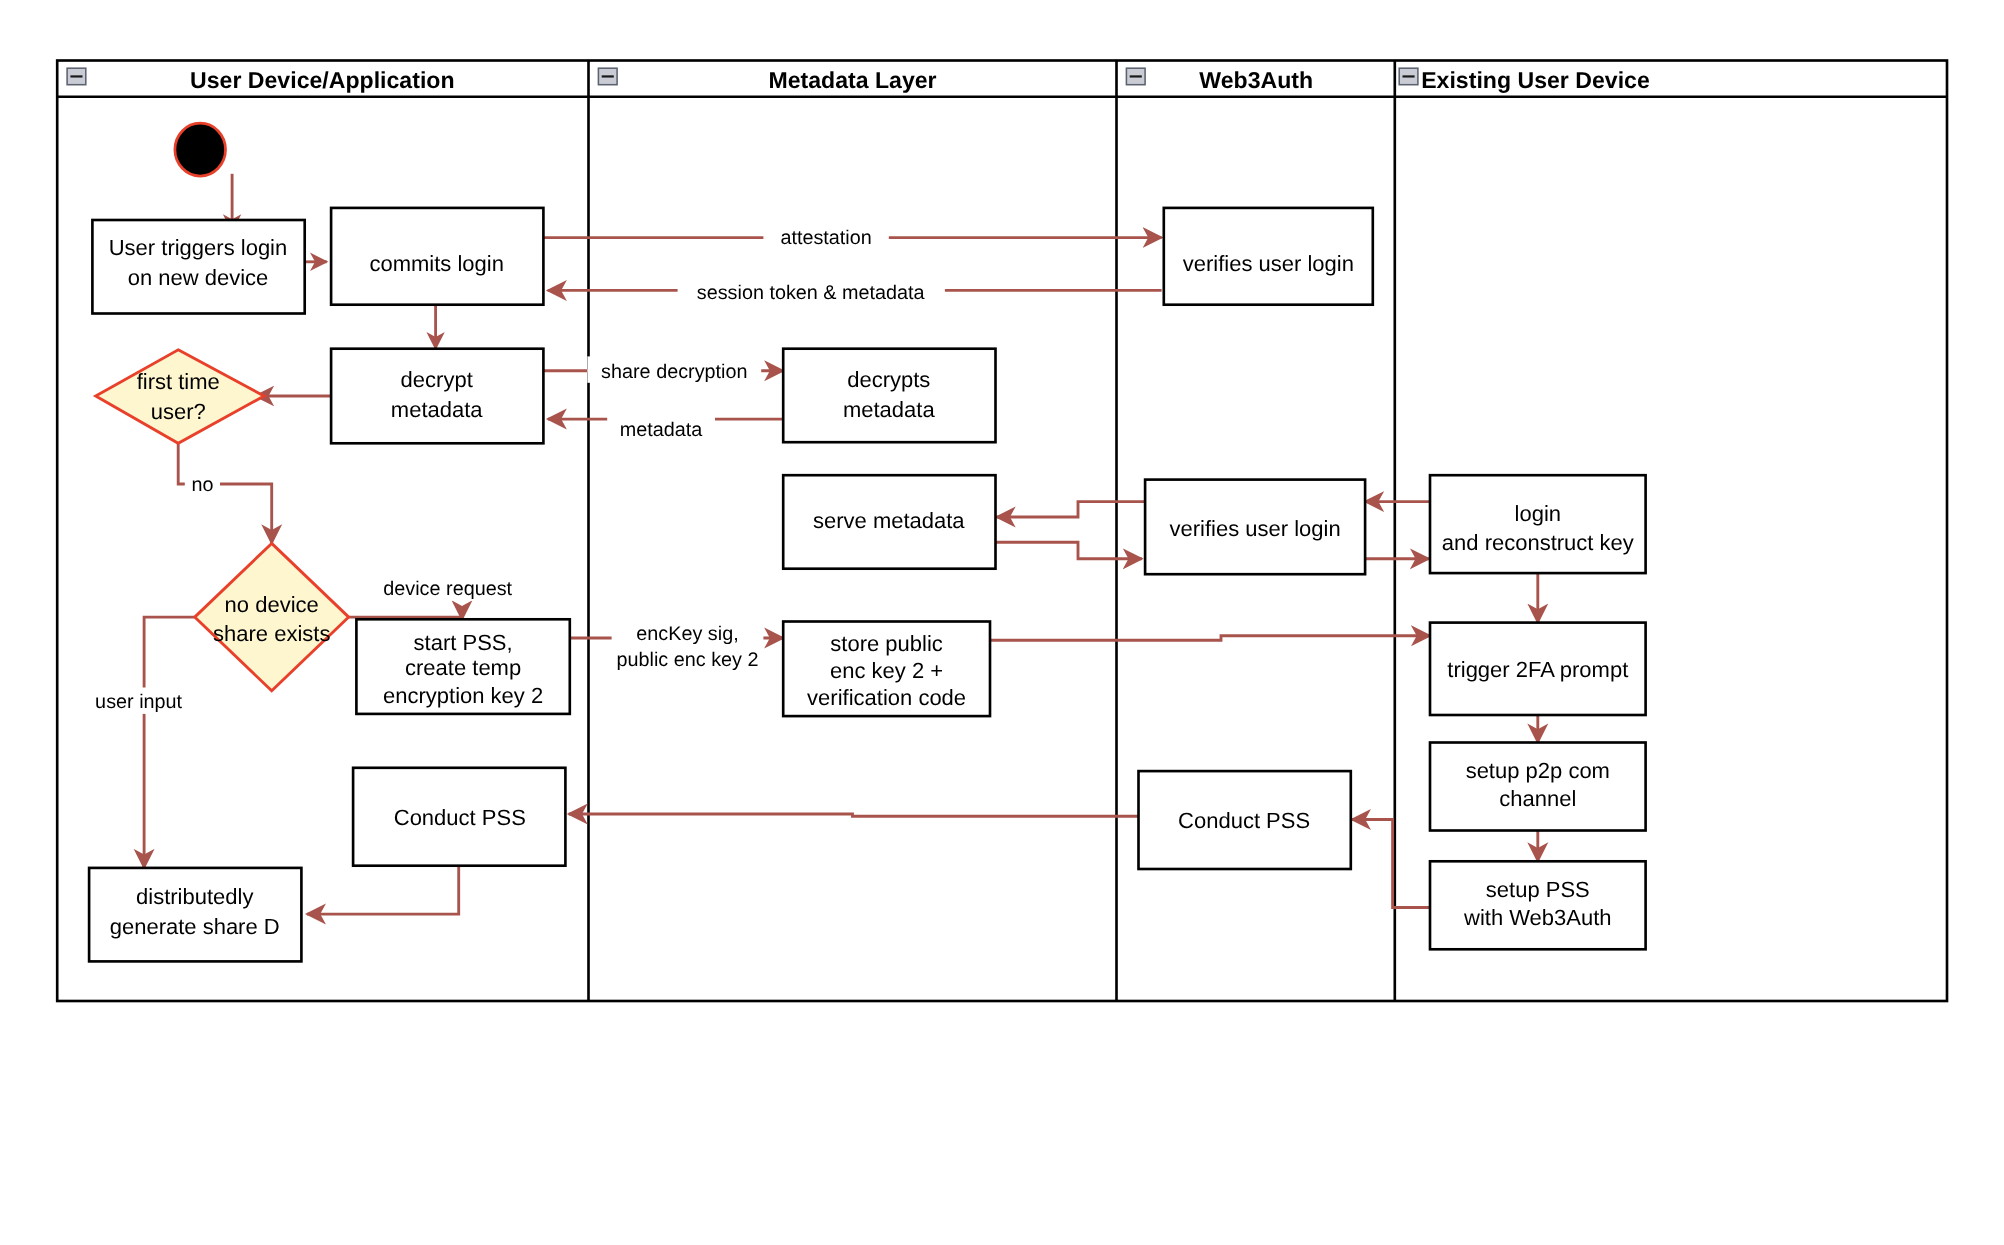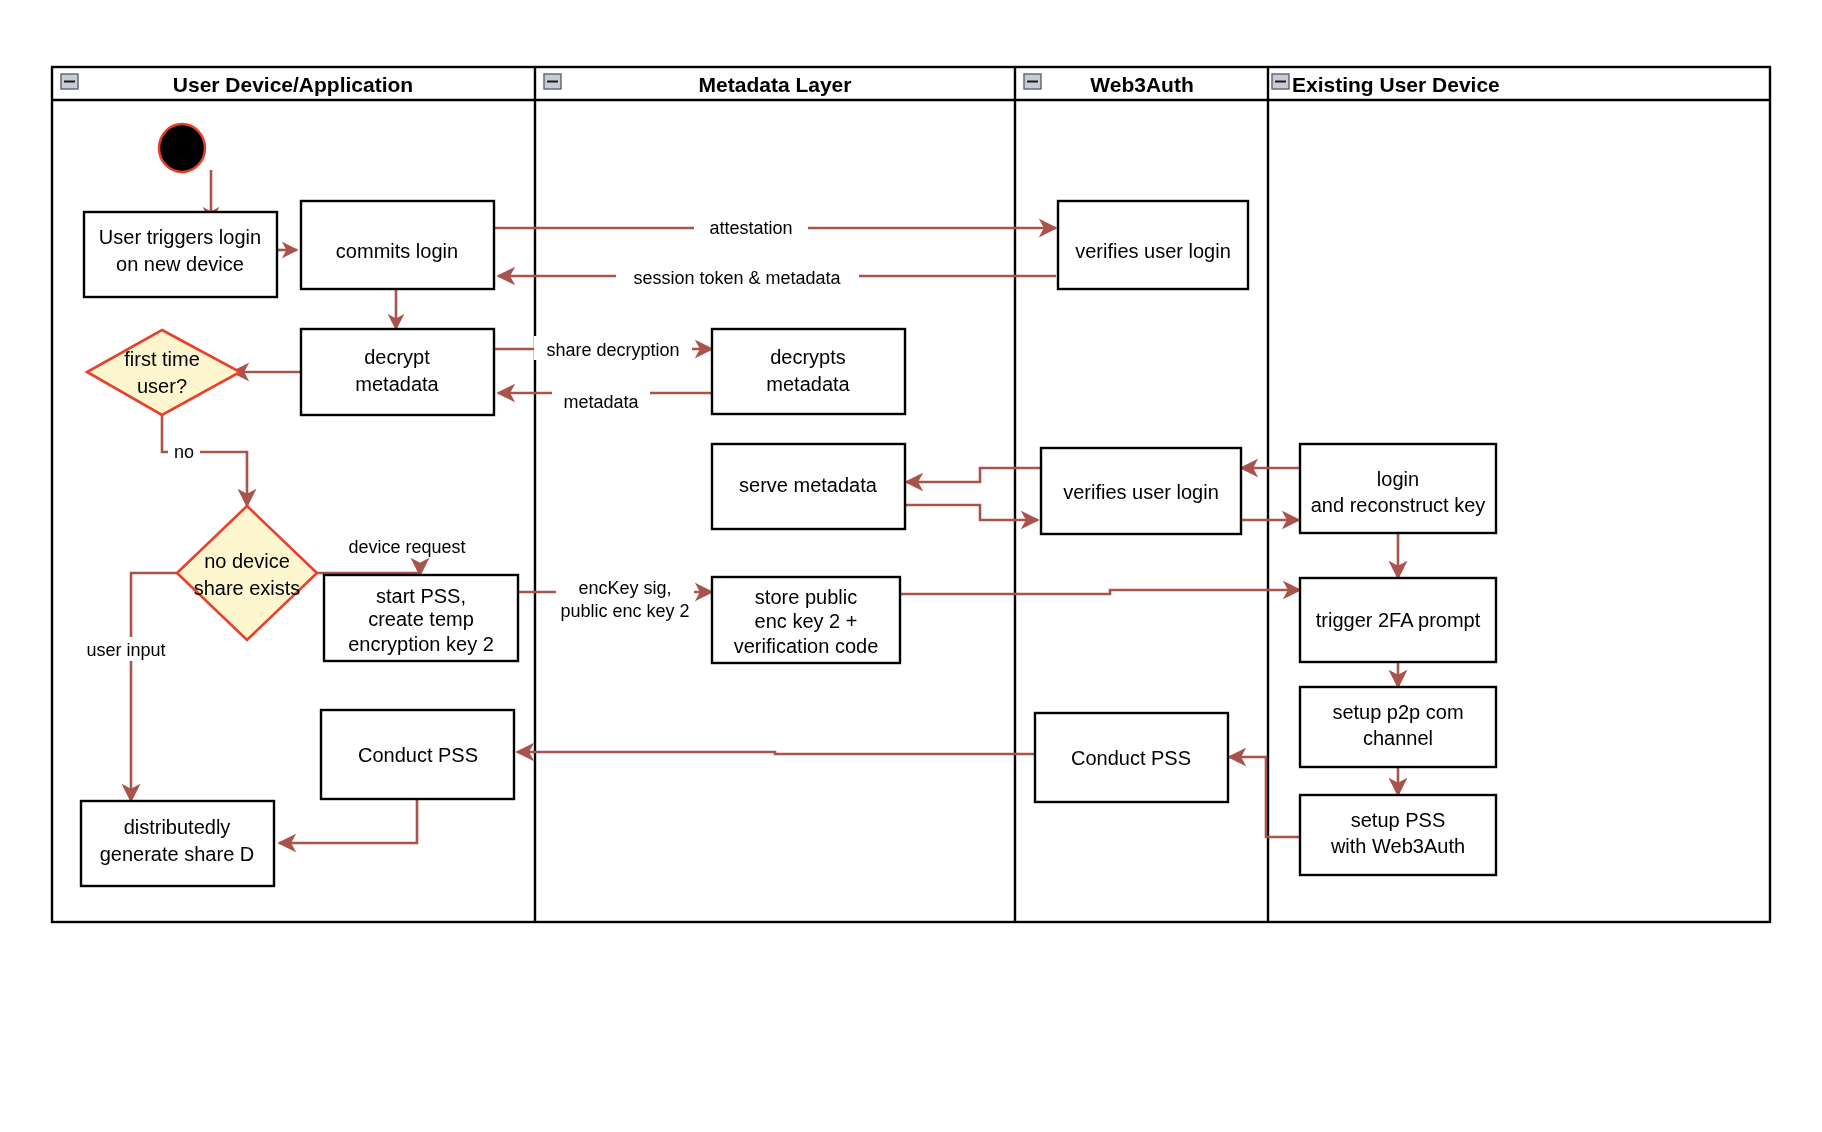--- a/index.html
+++ b/index.html
@@ -7,21 +7,20 @@
     padding: 0;
     background: #ffffff;
     font-family: "Liberation Sans", sans-serif;
   }
   #canvas {
     position: relative;
     width: 1822px;
     height: 942px;
     background: #ffffff;
     overflow: hidden;
-    margin-top: 12px;
   }
   svg { display: block; }
   .lane-header-text {
     font-family: "Liberation Sans", sans-serif;
     font-size: 21px;
     font-weight: bold;
     fill: #000000;
   }
   .node-text {
     font-family: "Liberation Sans", sans-serif;

